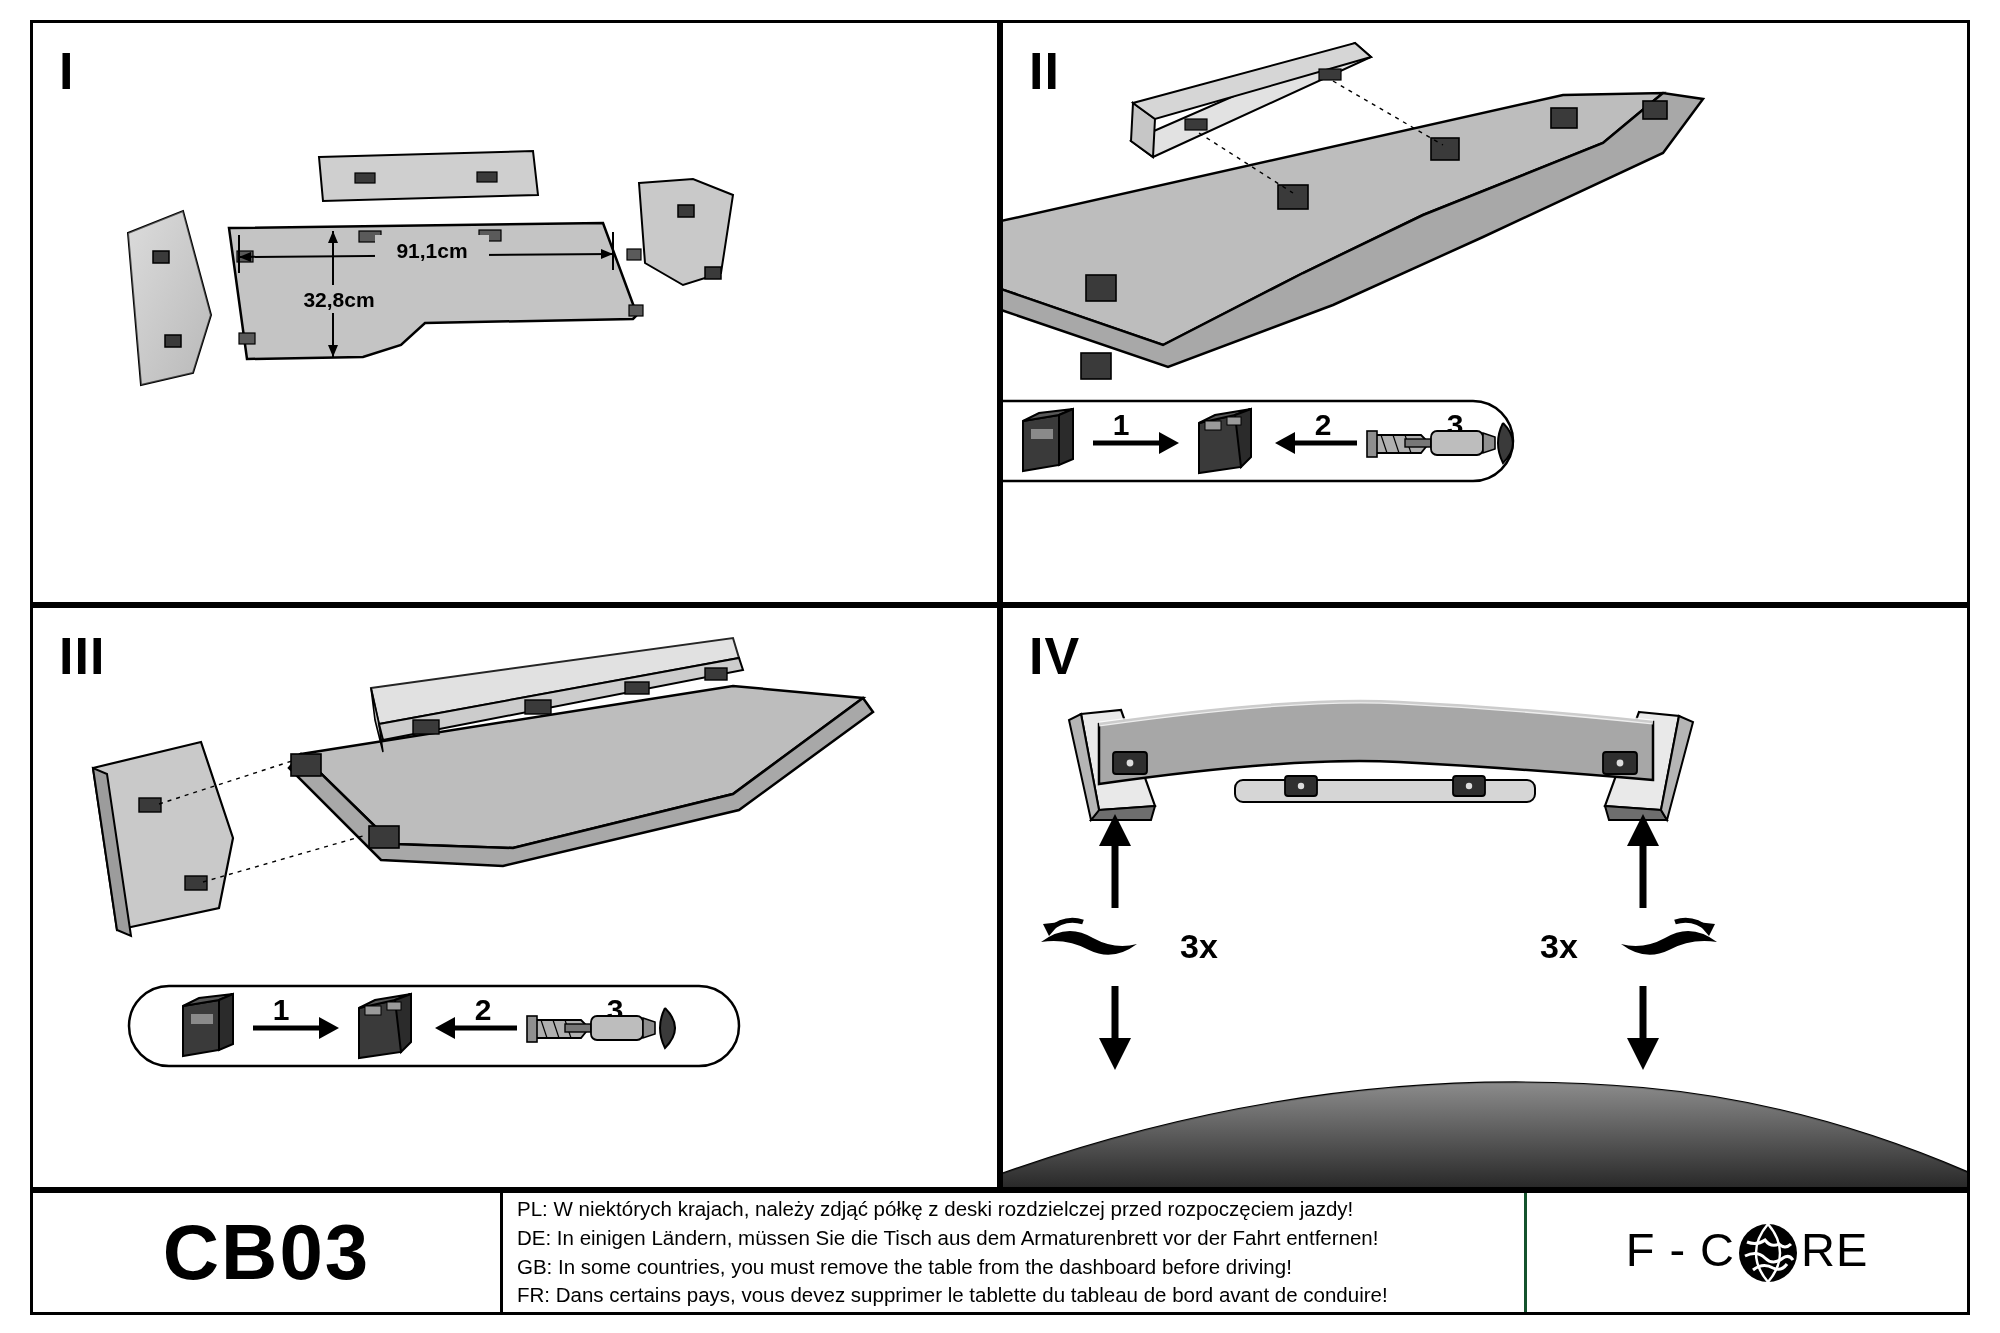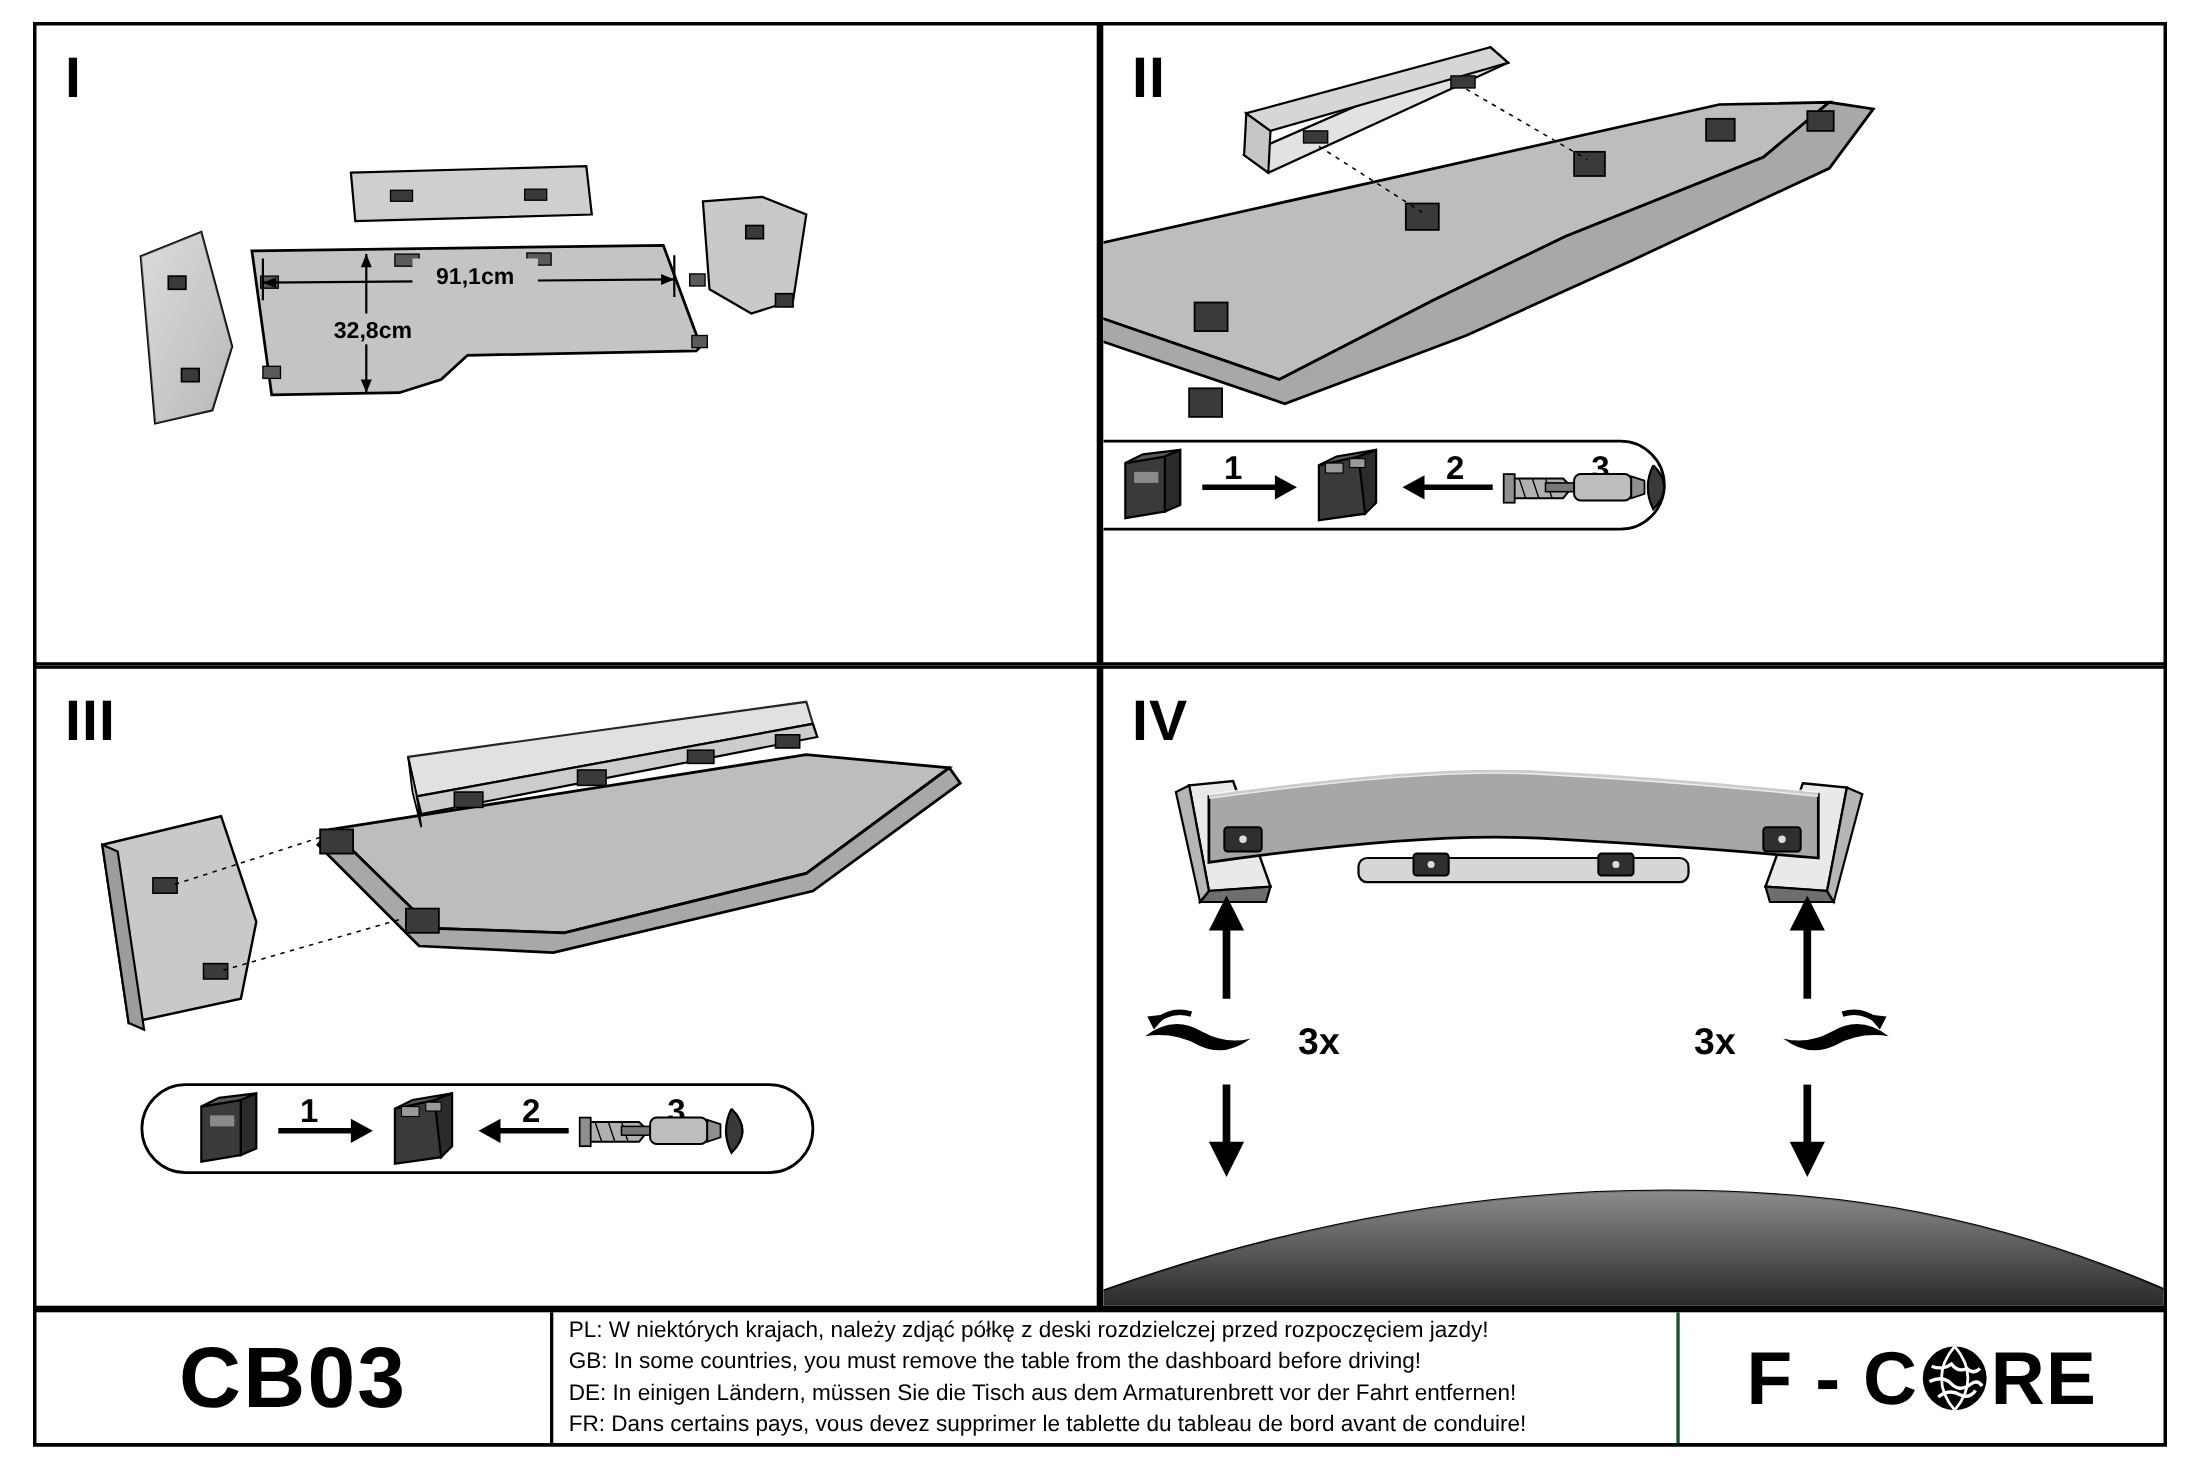--- a/index.html
+++ b/index.html
@@ -92,25 +92,25 @@
     white-space: nowrap;
   }
   .footer-logo {
     width: 440px;
     display: flex;
     align-items: center;
     justify-content: center;
     position: relative;
   }
   .logo-text {
-    font-size: 68px;
-    font-weight: bold;
+    font-size: 47px;
+    font-weight: normal;
     letter-spacing: 1px;
     display: flex;
-    align-items: center;
+    align-items: flex-start;
   }
   .globe {
     position: relative;
     display: inline-block;
     width: 62px;
     height: 62px;
     margin: 0 2px;
     vertical-align: middle;
   }
 
@@ -415,22 +415,22 @@
     </svg>
     <div class="step-num">IV</div>
   </div>
 
   <div class="footer">
     <div class="footer-code">
       <span>CB03</span>
     </div>
     <div class="footer-text">
       <div>PL: W niektórych krajach, należy zdjąć półkę z deski rozdzielczej przed rozpoczęciem jazdy!</div>
+      <div>DE: In einigen Ländern, müssen Sie die Tisch aus dem Armaturenbrett vor der Fahrt entfernen!</div>
       <div>GB: In some countries, you must remove the table from the dashboard before driving!</div>
-      <div>DE: In einigen Ländern, müssen Sie die Tisch aus dem Armaturenbrett vor der Fahrt entfernen!</div>
       <div>FR: Dans certains pays, vous devez supprimer le tablette du tableau de bord avant de conduire!</div>
     </div>
     <div class="footer-logo">
       <span class="logo-text">
         <span>F - C</span>
         <span class="globe">
           <svg width="62" height="62" viewBox="0 0 62 62">
             <circle cx="31" cy="31" r="29" fill="#000"></circle>
             <path d="M10 20 q10 4 18 -2 q6 8 14 4 q6 6 12 0" fill="none" stroke="#fff" stroke-width="3"></path>
             <path d="M8 34 q12 -6 20 2 q8 8 18 0 q6 -4 10 2" fill="none" stroke="#fff" stroke-width="3"></path>

